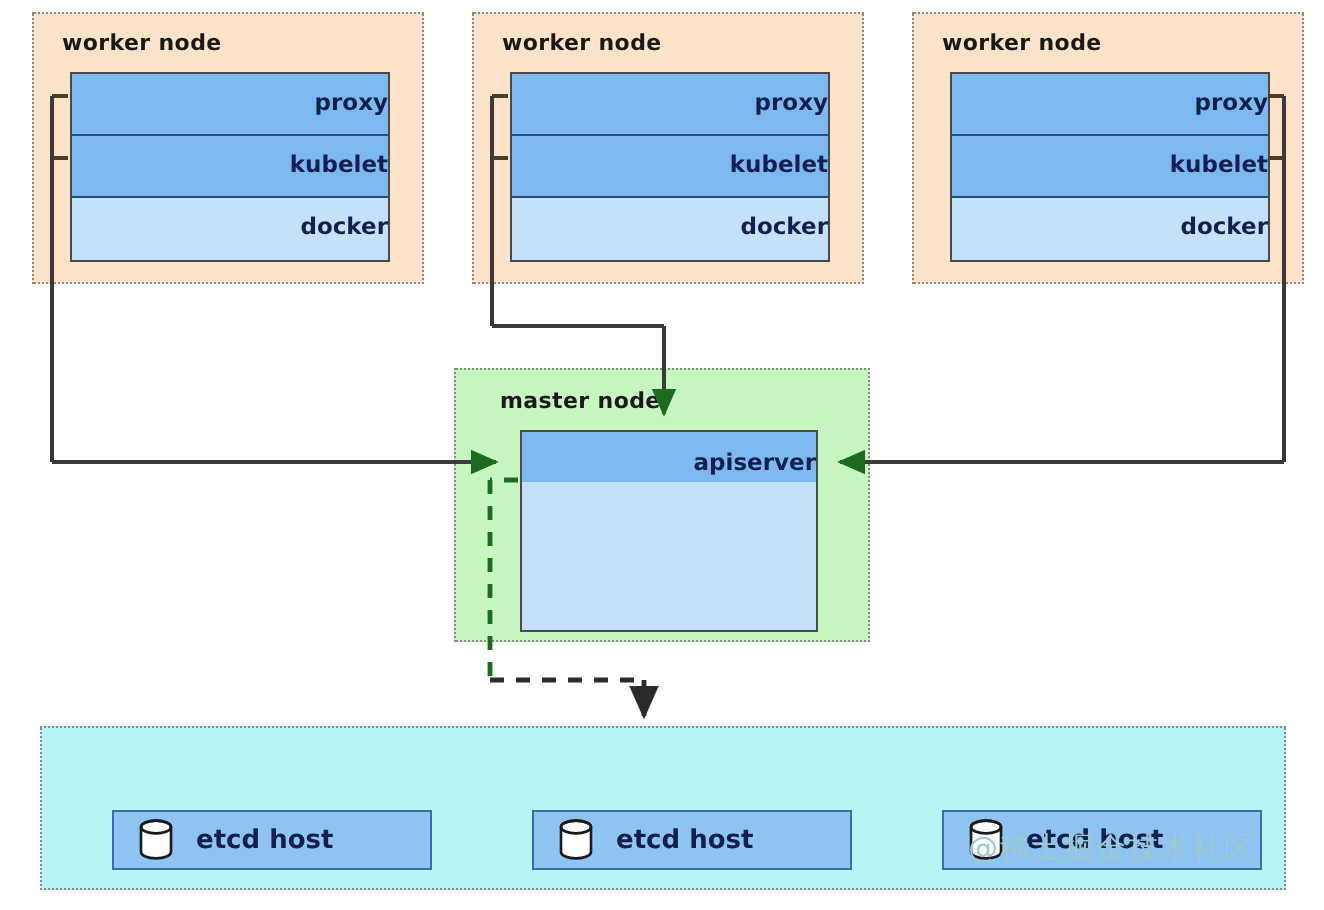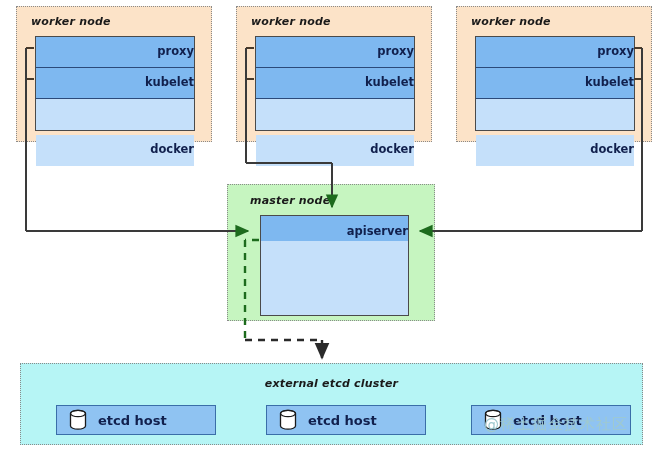--- a/index.html
+++ b/index.html
@@ -28,21 +28,20 @@
   .group-master { background: #c6f5c0; }
   .group-etcd   { background: #b6f5f5; }
 
   .group-title {
     position: absolute;
     font-size: 11px;
     font-weight: bold;
     color: #1a1a1a;
     letter-spacing: 0.2px;
     white-space: nowrap;
-    font-style: italic;
   }
   .group-title-worker { left: 14px; top: 8px; }
   .group-title-master { left: 22px; top: 9px; }
   .group-title-etcd   {
     left: 0; right: 0; top: 13px;
     text-align: center;
   }
 
   
   .stack {
@@ -59,21 +58,21 @@
     font-size: 11.5px;
     font-weight: bold;
     color: #11204d;
     border-bottom: 1px solid #2c4a7a;
     background: #7eb8f0;
     white-space: nowrap;
   }
   .cell:last-child {
     border-bottom: none;
   }
-  .cell.light { background: #c5e0fa; margin-top: 36px; }
+  .cell.light { background: #c5e0fa; }
 
   
   .stack-master .cell { height: 25px; line-height: 31px; }
 
   
   .etcd-host {
     position: absolute;
     height: 30px;
     border: 1px solid #3a6ea8;
     background: #8fc3f2;
@@ -150,21 +149,20 @@
   </div>
 
   <div class="group group-master" style="left:227px; top:184px; width:208px; height:137px;">
     <div class="group-title group-title-master">master node</div>
     <div class="stack stack-master" style="left:32px; top:30px; width:149px; height:101px;">
       <div class="cell">apiserver</div>
     </div>
   </div>
 
   <div class="group group-etcd" style="left:20px; top:363px; width:623px; height:82px;">
-    <div class="group-title group-title-etcd">external etcd cluster</div>
 
     <div class="etcd-host" style="left:35px; top:41px; width:160px;">
       <svg class="etcd-icon" viewBox="0 0 20 22">
         <ellipse cx="10" cy="4.5" rx="7.5" ry="3.2" fill="#ffffff" stroke="#1a1a1a" stroke-width="1.3"></ellipse>
         <path d="M2.5 4.5 L2.5 17 A7.5 3.2 0 0 0 17.5 17 L17.5 4.5" fill="#ffffff" stroke="#1a1a1a" stroke-width="1.3"></path>
         <ellipse cx="10" cy="4.5" rx="7.5" ry="3.2" fill="none" stroke="#1a1a1a" stroke-width="1.3"></ellipse>
       </svg>
       <span class="etcd-label">etcd host</span>
     </div>
 

